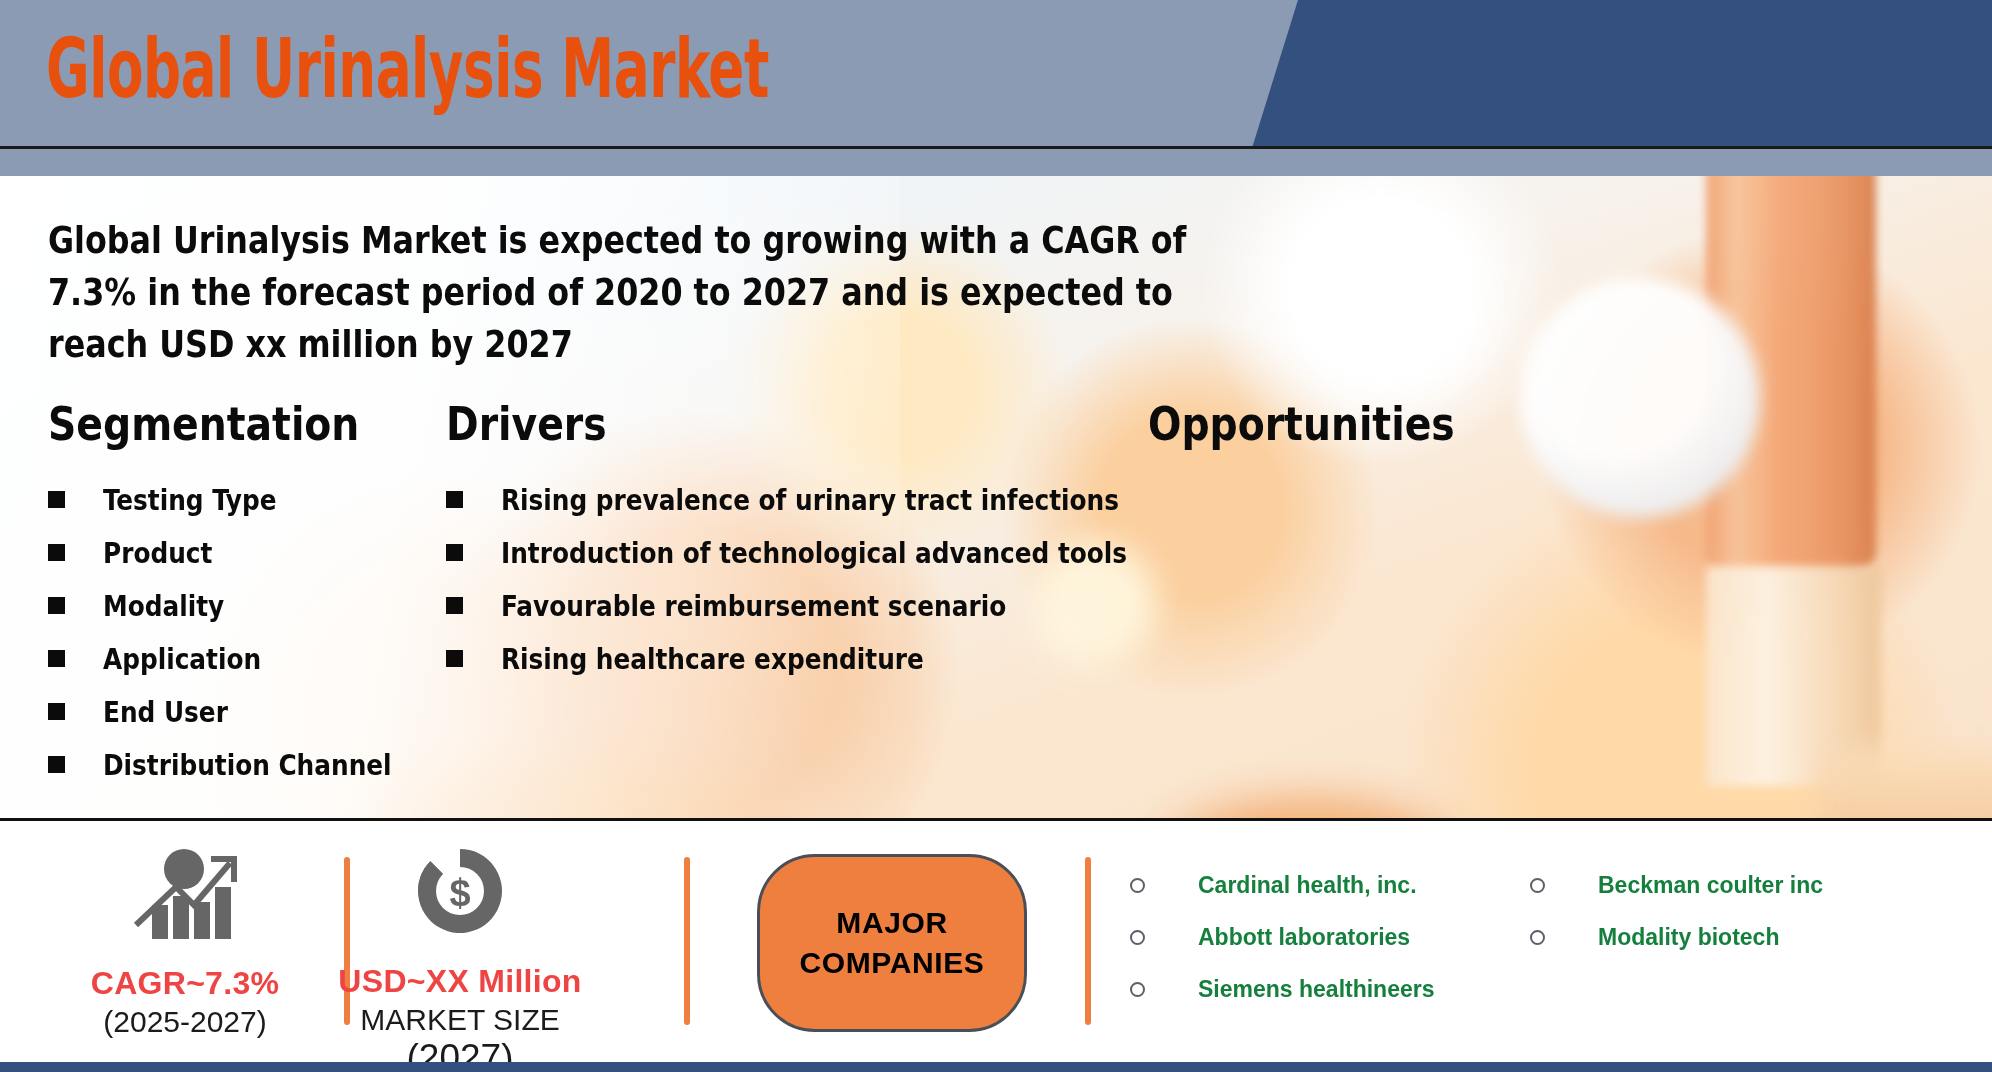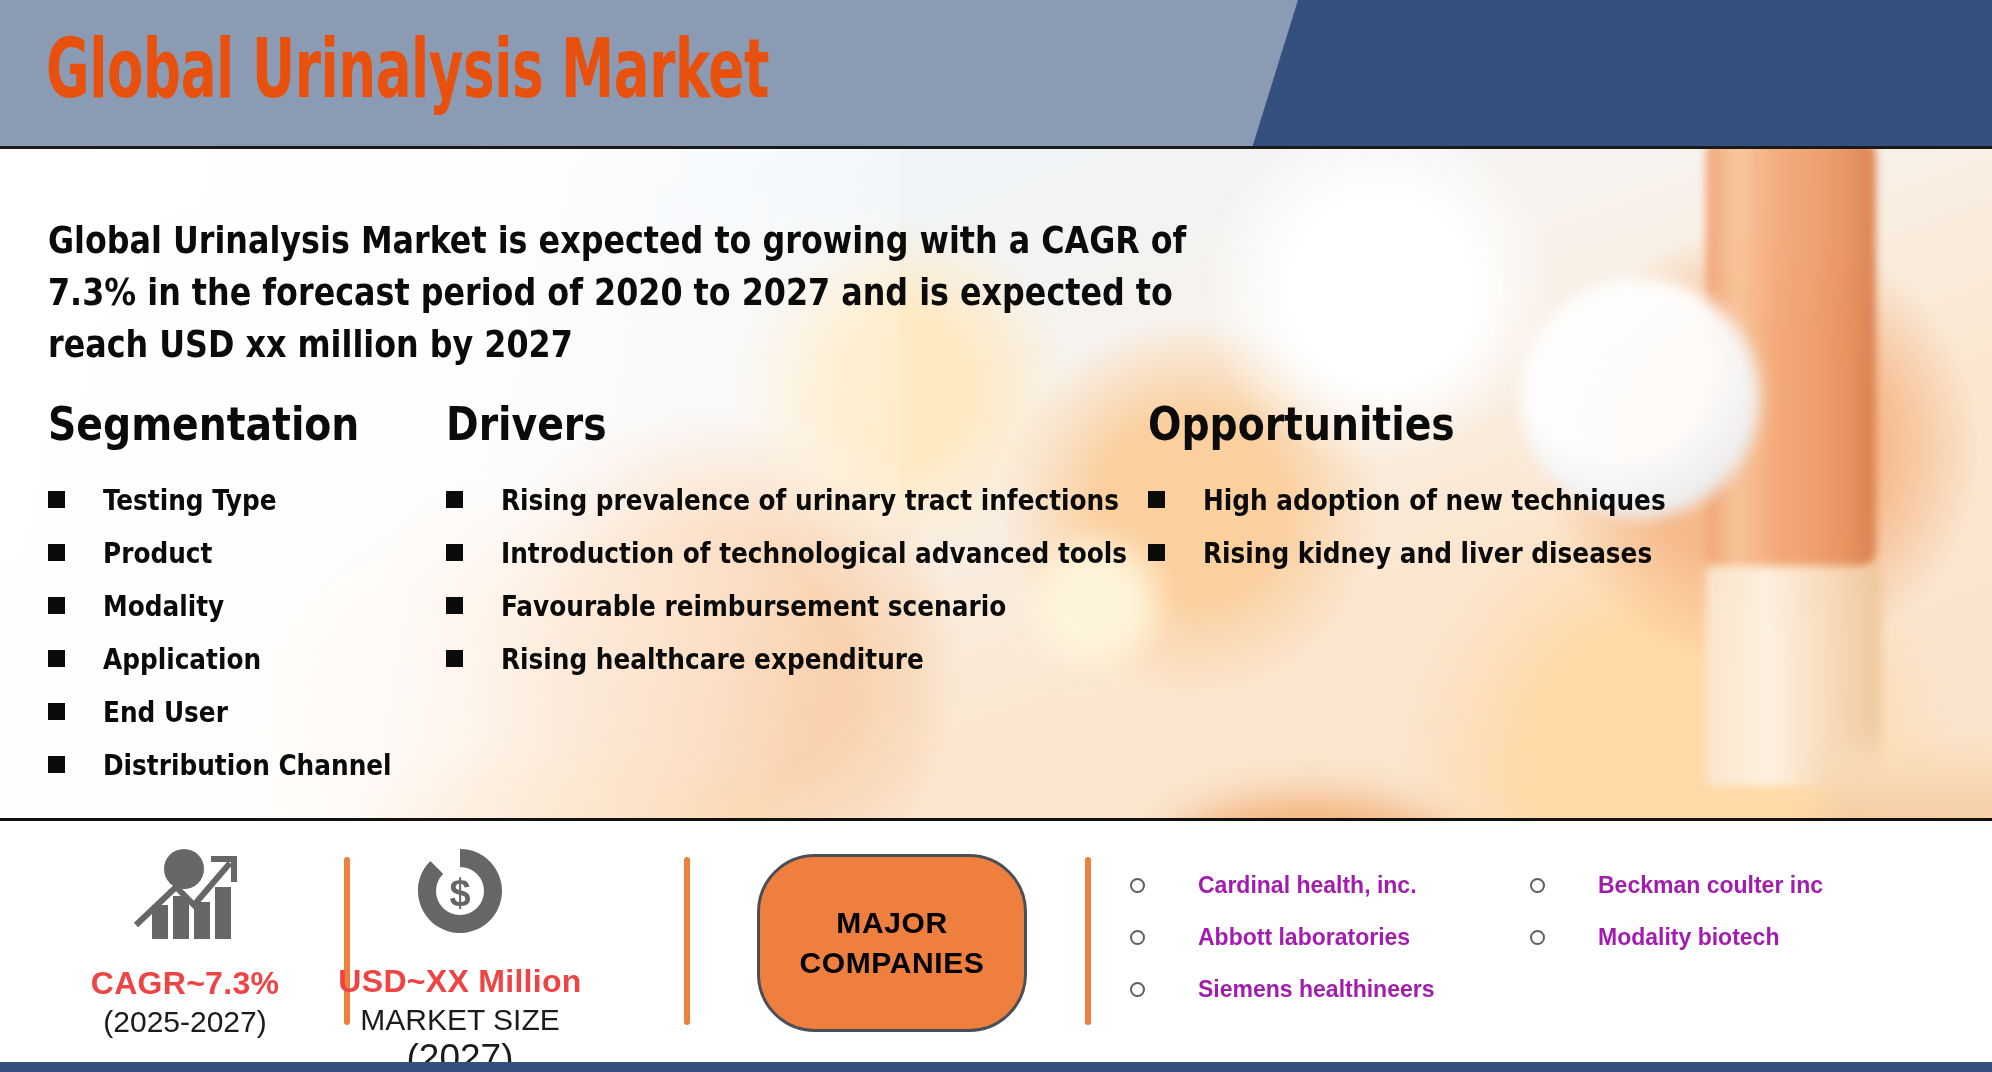--- a/index.html
+++ b/index.html
@@ -7,21 +7,21 @@
   body {
     font-family:"Liberation Sans", sans-serif;
     background:#ffffff;
     position:relative;
   }
 
   .page { position:relative; width:1992px; height:1072px; overflow:hidden; background:#fff; }
 
   
   .header {
-    position:absolute; left:0; top:0; width:1992px; height:148px;
+    position:absolute; left:0; top:0; width:1992px; height:176px;
     background:#8c9bb4; overflow:hidden; z-index:20;
   }
   .header-dark {
     position:absolute; right:0; top:0; width:760px; height:148px;
     background:#33507f;
     clip-path:polygon(66px 0, 760px 0, 760px 148px, 20px 148px);
   }
   .header-title {
     position:absolute; left:46px; top:20px;
     font-family:"Liberation Sans Narrow","DejaVu Sans Condensed","Liberation Sans",sans-serif;
@@ -157,21 +157,21 @@
   .major-line { color:#000000; font-weight:bold; font-size:30px; line-height:40px; letter-spacing:0.6px; }
 
   .companies { position:absolute; left:1130px; top:865px; width:860px; z-index:9; }
   .comp-cols { display:flex; }
   .comp-col { width:400px; }
   .comp-item { display:flex; align-items:center; height:40px; margin-bottom:12px; }
   .comp-circle {
     width:15px; height:15px; border:2px solid #5b6068; border-radius:50%;
     flex:0 0 auto; background:transparent;
   }
-  .comp-name { margin-left:53px; font-size:23px; font-weight:bold; color:#a21caf; white-space:nowrap; }
+  .comp-name { margin-left:53px; font-size:23px; font-weight:bold; color:#15803d; white-space:nowrap; }
 
   .footer-bar { position:absolute; left:0; top:1062px; width:1992px; height:10px; background:#33507f; z-index:30; }
 </style>
 </head>
 <body>
 
 <div class="page">
 
   <div class="header">
     <div class="header-dark"></div>
@@ -245,30 +245,20 @@
           </li>
           <li class="b-item">
             <span class="b-sq"></span>
             <span class="b-txt">Rising healthcare expenditure</span>
           </li>
         </ul>
       </div>
 
       <div class="col col-opp">
         <div class="col-head">Opportunities</div>
-        <ul class="b-list">
-          <li class="b-item">
-            <span class="b-sq"></span>
-            <span class="b-txt">High adoption of new techniques</span>
-          </li>
-          <li class="b-item">
-            <span class="b-sq"></span>
-            <span class="b-txt">Rising kidney and liver diseases</span>
-          </li>
-        </ul>
       </div>
 
     </div>
   </div>
 
   <div class="content-rule"></div>
 
   <div class="bottom">
 
     <div class="stat stat-cagr">

